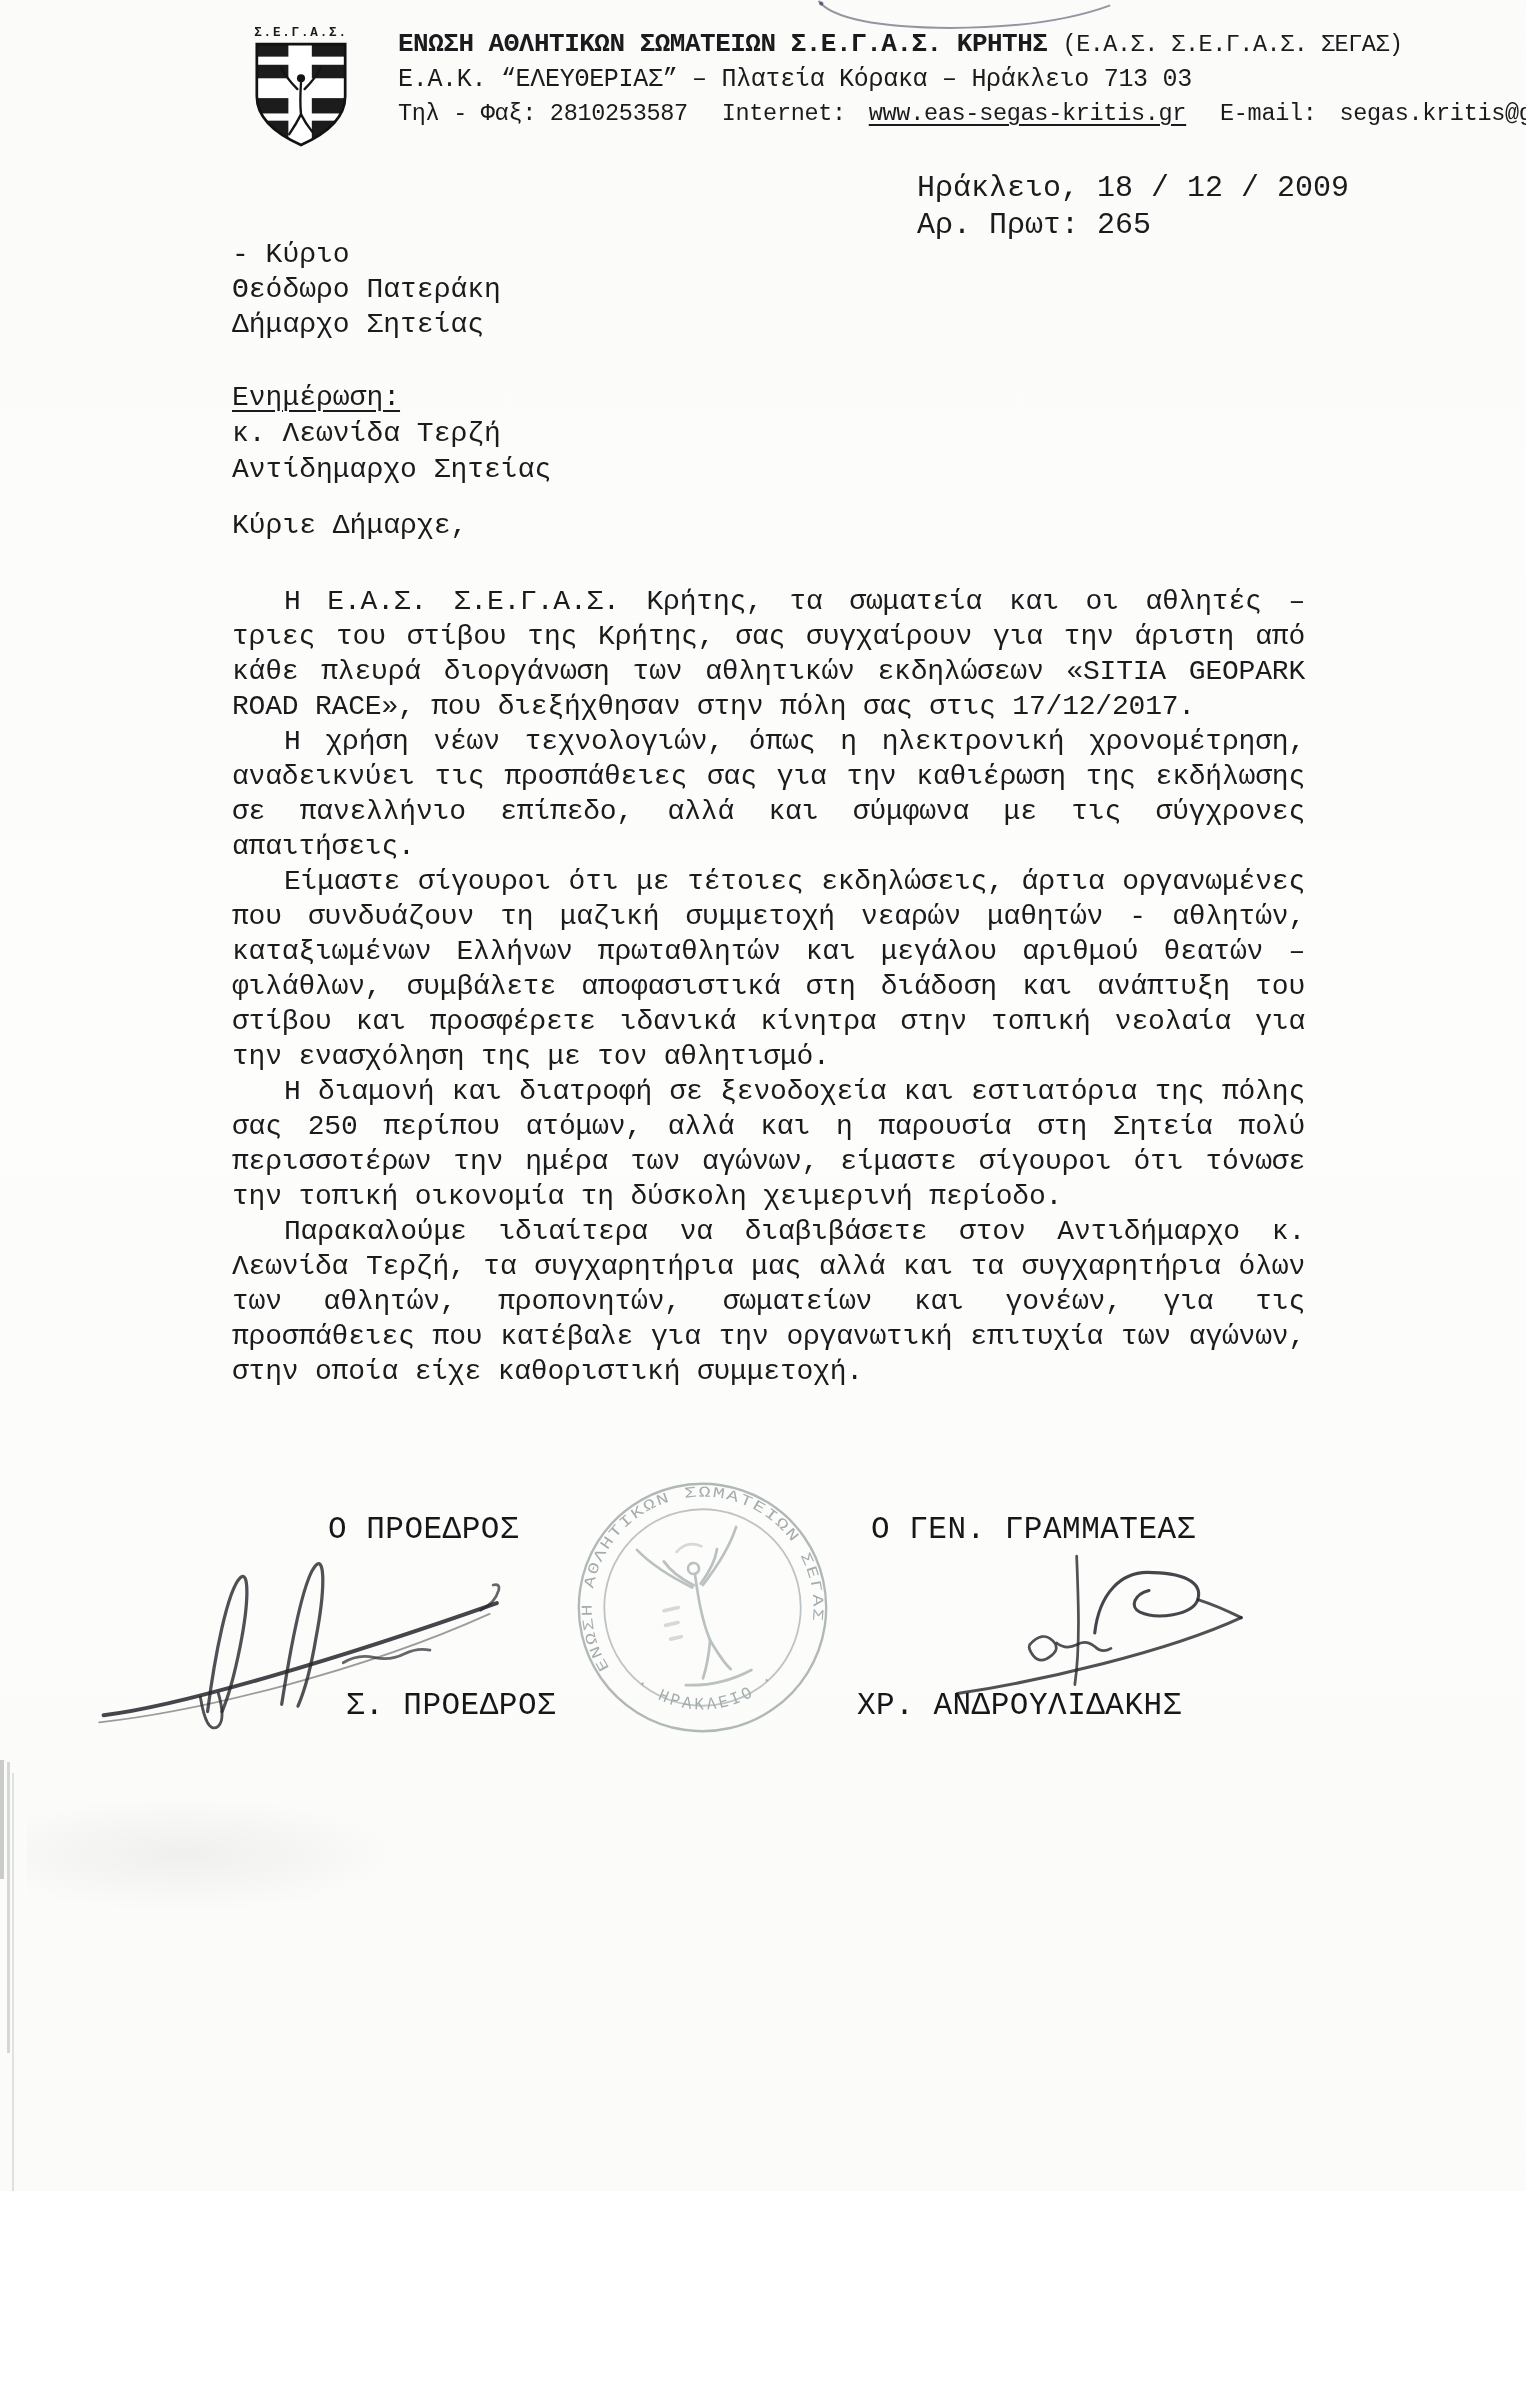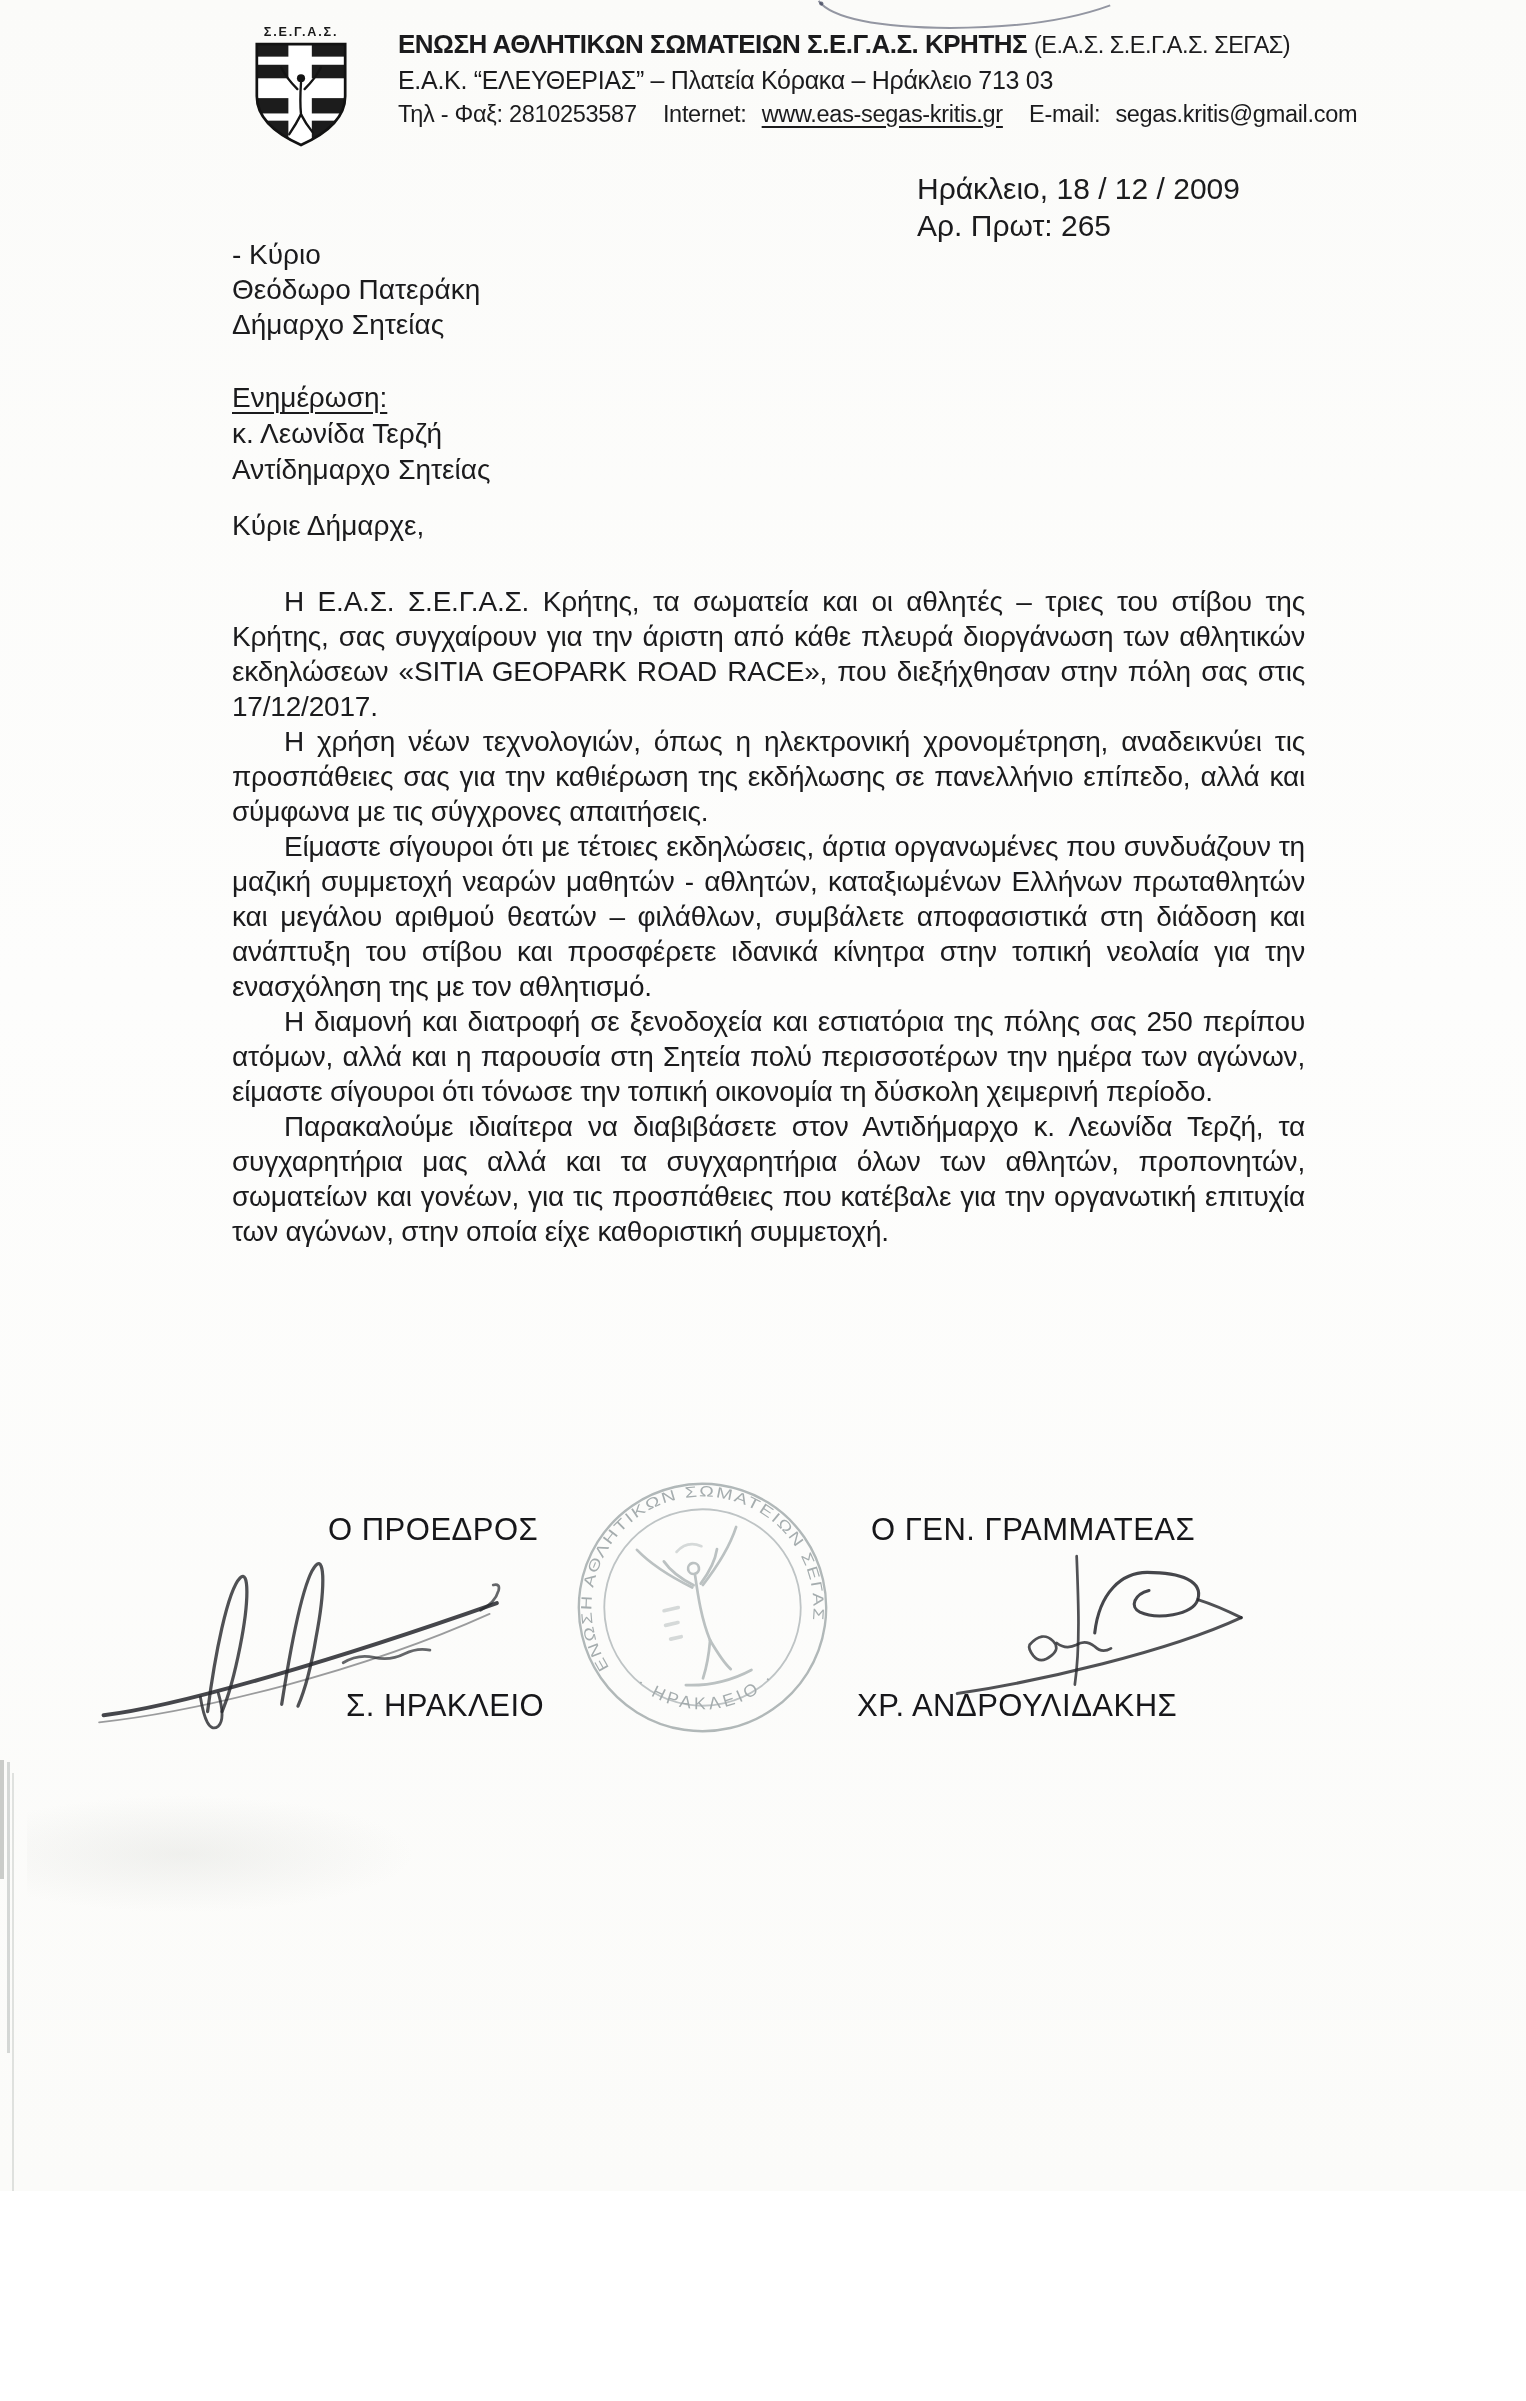--- a/index.html
+++ b/index.html
@@ -1,20 +1,20 @@
 <!DOCTYPE html>
 <html style="font-size:14.5px"><head>
 <meta charset="utf-8">
 <style>
   html,body{margin:0;padding:0;background:#ffffff;}
   .page{
     position:relative;
     width:1527px;height:2191px;
     background:linear-gradient(180deg,#fbfbf9 0%,#fdfdfc 45%,#fbfbf9 100%);
-    font-family:Liberation Sans, sans-serif;
+    font-family:Liberation Mono, monospace;
     color:#1b1b1d;
     overflow:hidden;
   }
   
   .logo{position:absolute;left:246px;top:22px;width:110px;height:127px;}
   .header-text{position:absolute;left:398px;top:29px;width:1131px;}
   .org-line{font-size:26px;font-weight:bold;letter-spacing:-0.5px;white-space:nowrap;}
   .org-paren{font-weight:normal;font-size:23.5px;}
   .addr-line{font-size:25px;margin-top:6.3px;letter-spacing:-0.3px;white-space:nowrap;}
   .contact-line{font-size:23.5px;margin-top:5.4px;letter-spacing:-0.3px;white-space:nowrap;}
@@ -178,21 +178,21 @@
     <g stroke="#24262b" fill="none" stroke-linecap="round">
       <path d="M18,182 C110,168 250,136 332,98" stroke-width="3.4" opacity="0.8"></path>
       <path d="M170,115 C175,70 200,48 228,48 C266,48 290,58 284,78 C278,96 238,100 220,92 C208,86 214,72 230,68" stroke-width="3.4" opacity="0.85"></path>
       <path d="M284,78 C303,84 320,92 332,98" stroke-width="3.2" opacity="0.8"></path>
       <path d="M150,30 C152,80 154,130 148,172" stroke-width="3" opacity="0.8"></path>
       <path d="M98,128 q 14,-16 26,-4 q 8,8 -2,16 q -12,10 -20,0 q -6,-8 -4,-12" stroke-width="3" opacity="0.8"></path>
       <path d="M128,126 q 10,8 22,2 q 10,-6 20,2 q 8,8 18,2" stroke-width="3" opacity="0.8"></path>
     </g>
   </svg>
 
-  <div class="sig-name n-pres">Σ. ΗΡΑΚΛΕΙΟ</div>
+  <div class="sig-name n-pres">Σ. ΠΡΟΕΔΡΟΣ</div>
   <div class="sig-name n-sec">ΧΡ. ΑΝΔΡΟΥΛΙΔΑΚΗΣ</div>
 
   <div class="edge-line-a"></div>
   <div class="edge-line-b"></div>
   <div class="edge-line-c"></div>
   <div class="smudge"></div>
 
 </div>
 
 

